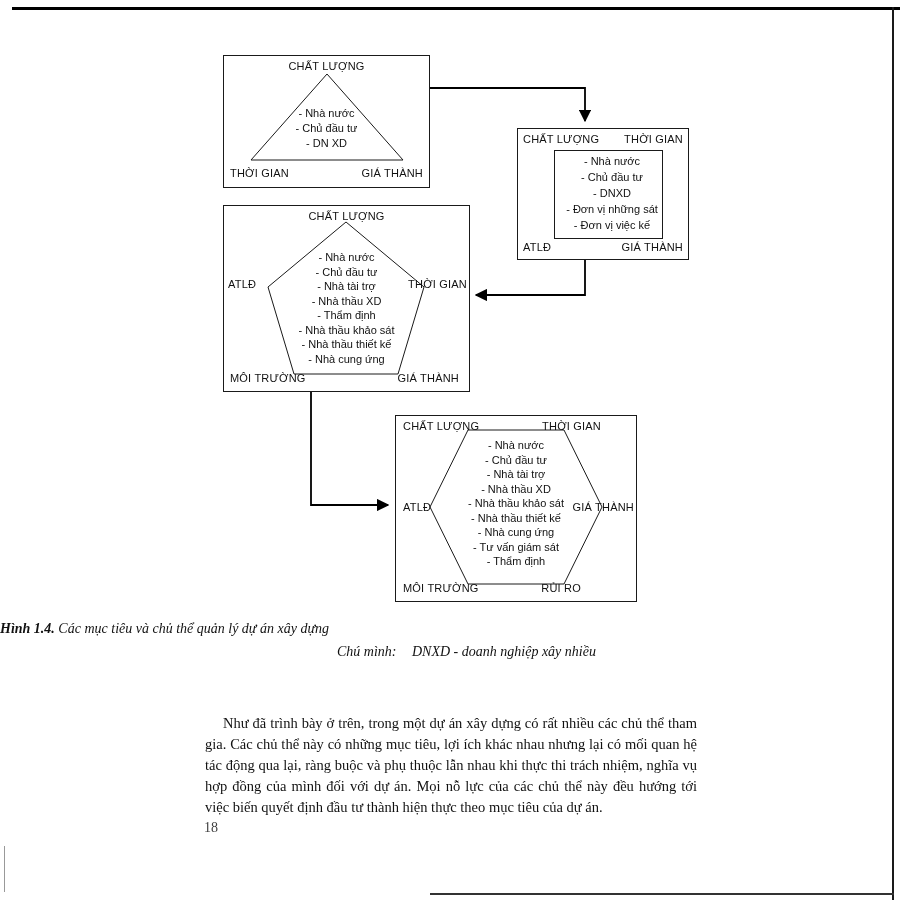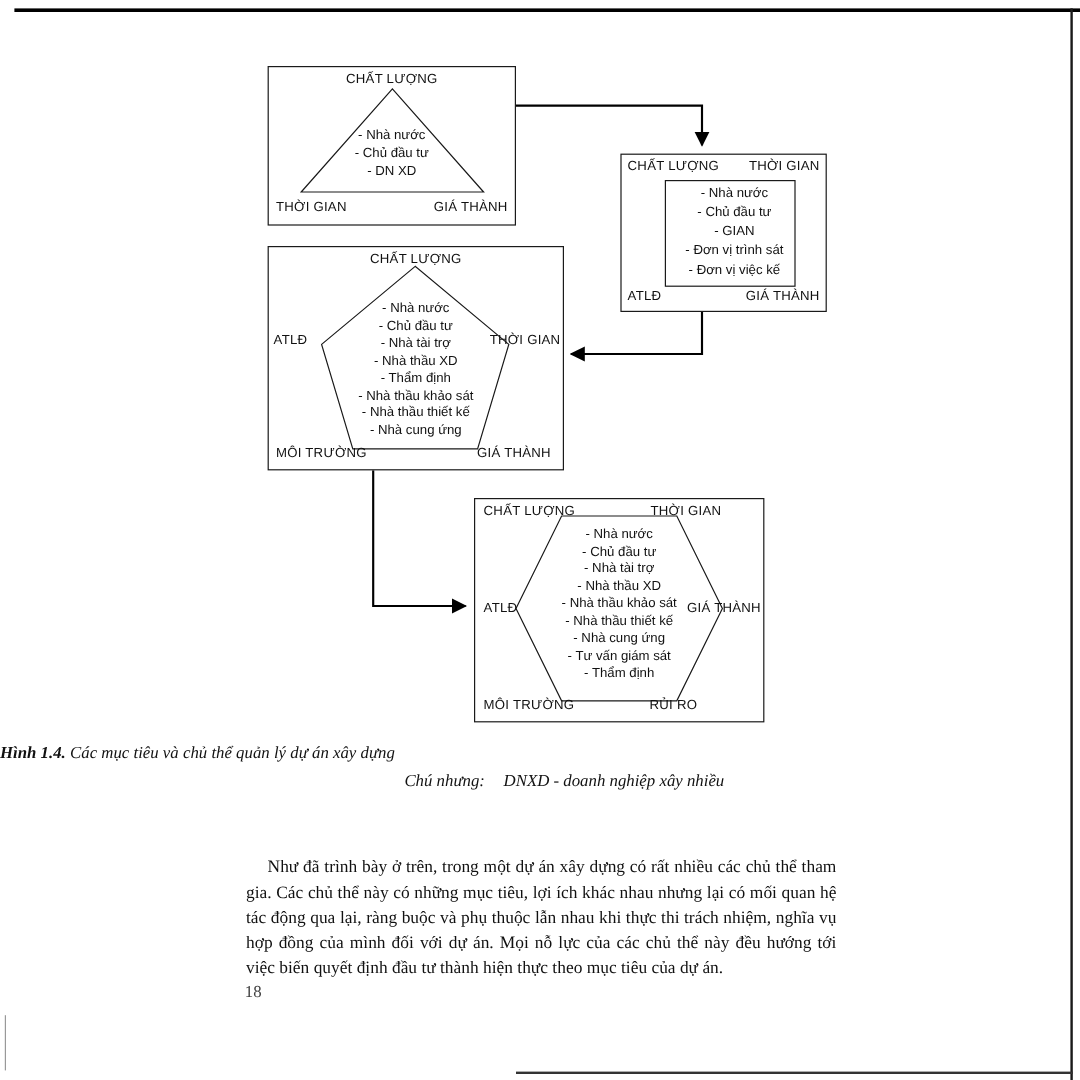--- a/index.html
+++ b/index.html
@@ -109,22 +109,22 @@
     <div class="lbl" style="right:6px; bottom:7px;">GIÁ THÀNH</div>
   </div>
 
   <div class="dbox box2">
     <div class="lbl" style="left:5px; top:4px;">CHẤT LƯỢNG</div>
     <div class="lbl" style="right:5px; top:4px;">THỜI GIAN</div>
     <div class="inner-rect">
       <div class="mlist">
           <div class="member">- Nhà nước</div>
           <div class="member">- Chủ đầu tư</div>
-          <div class="member">- GIAN</div>
-          <div class="member">- Đơn vị trình sát</div>
+          <div class="member">- DNXD</div>
+          <div class="member">- Đơn vị những sát</div>
           <div class="member">- Đơn vị việc kế</div>
         </div>
     </div>
     <div class="lbl" style="left:5px; bottom:5px;">ATLĐ</div>
     <div class="lbl" style="right:5px; bottom:5px;">GIÁ THÀNH</div>
   </div>
 
   <div class="dbox box3">
     <svg class="shape" viewBox="0 0 245 185">
       <polygon points="122,16 44,81 70,168 174,168 200,81"></polygon>
@@ -171,21 +171,21 @@
     </div>
     <div class="lbl" style="left:7px; bottom:6px;">MÔI TRƯỜNG</div>
     <div class="lbl" style="right:55px; bottom:6px;">RỦI RO</div>
   </div>
 
   <div class="caption">
     <span class="cap-label">Hình 1.4.</span><span> Các mục tiêu và chủ thể quản lý dự án xây dựng</span>
   </div>
   <div class="legend">
     <div class="legend-line">
-      <span>Chú nhưng:</span>
+      <span>Chú mình:</span>
       <span class="legend-item">DNXD - doanh nghiệp xây nhiều</span>
     </div>
   </div>
 
   <div class="para">Như đã trình bày ở trên, trong một dự án xây dựng có rất nhiều các chủ thể tham gia. Các chủ thể này có những mục tiêu, lợi ích khác nhau nhưng lại có mối quan hệ tác động qua lại, ràng buộc và phụ thuộc lẫn nhau khi thực thi trách nhiệm, nghĩa vụ hợp đồng của mình đối với dự án. Mọi nỗ lực của các chủ thể này đều hướng tới việc biến quyết định đầu tư thành hiện thực theo mục tiêu của dự án.</div>
 
   <div class="pagenum">18</div>
 
 </div>
 

